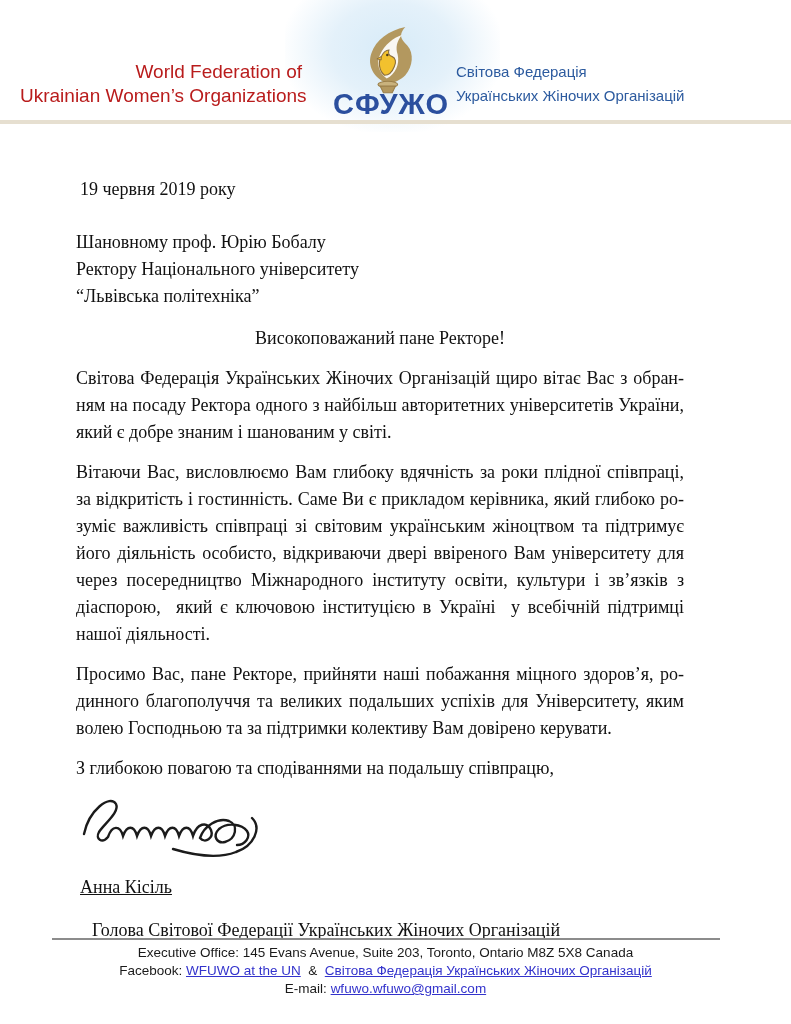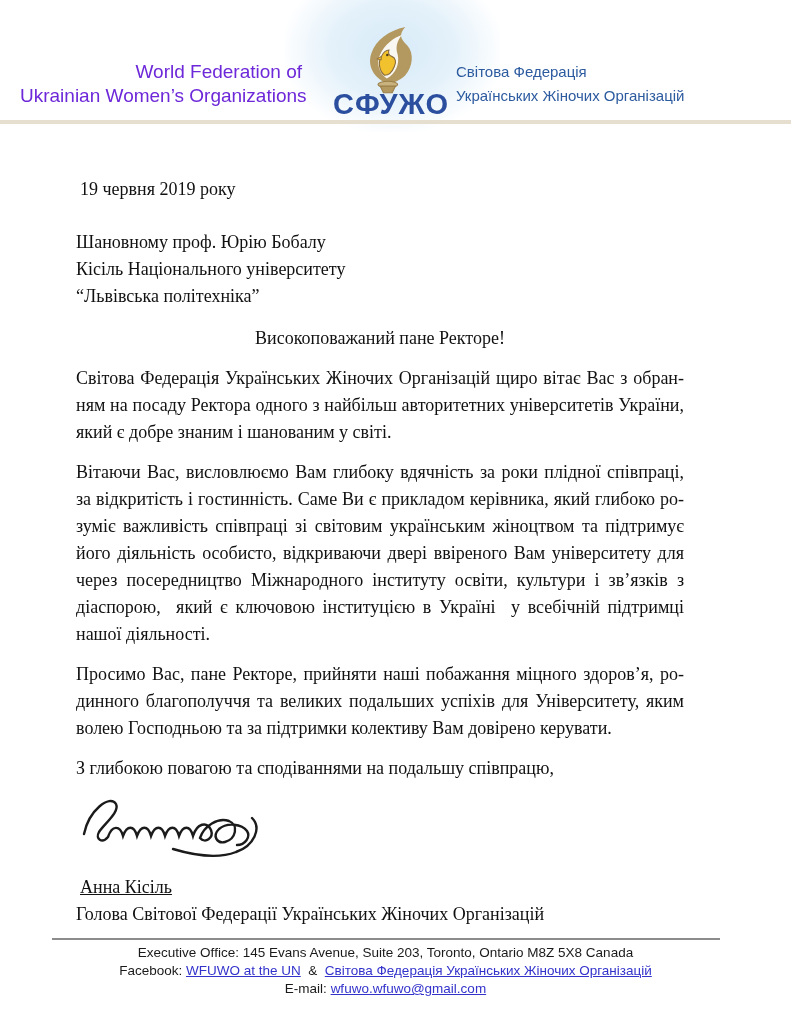--- a/index.html
+++ b/index.html
@@ -23,21 +23,21 @@
     position:absolute;left:300px;top:88px;width:182px;
     text-align:center;
     font-family:"Liberation Sans", sans-serif;
     font-weight:800;font-size:29px;letter-spacing:1px;
     color:#2b4f9e;
   }
   .org-left{
     position:absolute;left:20px;top:60px;width:282px;
     text-align:right;
     font-family:"Liberation Sans", sans-serif;
-    font-size:19px;line-height:24px;color:#6d28d9;white-space:nowrap;
+    font-size:19px;line-height:24px;color:#b91c1c;white-space:nowrap;
   }
   .org-right{
     position:absolute;left:456px;top:60px;width:330px;
     text-align:left;
     font-family:"Liberation Sans", sans-serif;
     font-size:15px;line-height:24px;color:#2d5b9f;white-space:nowrap;
   }
   .header-rule{
     position:absolute;left:0;top:120px;width:791px;height:4px;
     background:#e6dfd0;
@@ -49,21 +49,21 @@
   }
   .date-line{margin:0 0 26px 4px;}
   .recipient{font-weight:normal;margin:0 0 15px 0;}
   .salutation{text-align:center;margin:0 0 13px 0;}
   .paragraph{margin:0 0 13px 0;}
   .jline{text-align:justify;text-align-last:justify;}
   .jline.last{text-align-last:left;}
   .closing{margin:10px 0 6px 0;}
   .signature{display:block;margin:2px 0 0 0;}
   .sig-name{margin:8px 0 0 4px;text-decoration:underline;}
-  .sig-title{margin:0;}
+  .sig-title{margin:16px;}
   
   .footer{
     position:absolute;left:0;top:938px;width:771px;
     font-family:"Liberation Sans", sans-serif;
     font-size:13.5px;line-height:18px;color:#1a1a1a;
     text-align:center;
   }
   .footer-rule{width:668px;margin:0 auto 4px auto;border:0;border-top:2px solid #8c8c8c;}
   .flink{color:#3333cc;text-decoration:underline;cursor:pointer;}
 </style>
@@ -103,21 +103,21 @@
 
     <div class="header-rule"></div>
   </div>
 
   <div class="content">
 
     <div class="date-line">19 червня 2019 року</div>
 
     <div class="recipient">
         <div>Шановному проф. Юрію Бобалу</div>
-        <div>Кісіль Національного університету</div>
+        <div>Ректору Національного університету</div>
         <div>“Львівська політехніка”</div>
       </div>
 
     <div class="salutation">Високоповажаний пане Ректоре!</div>
 
     <div class="paragraph">
         <div class="jline">Світова Федерація Українських Жіночих Організацій щиро вітає Вас з обран-</div>
         <div class="jline">ням на посаду Ректора одного з найбільш авторитетних університетів України,</div>
         <div class="jline last">який є добре знаним і шанованим у світі.</div>
       </div>

